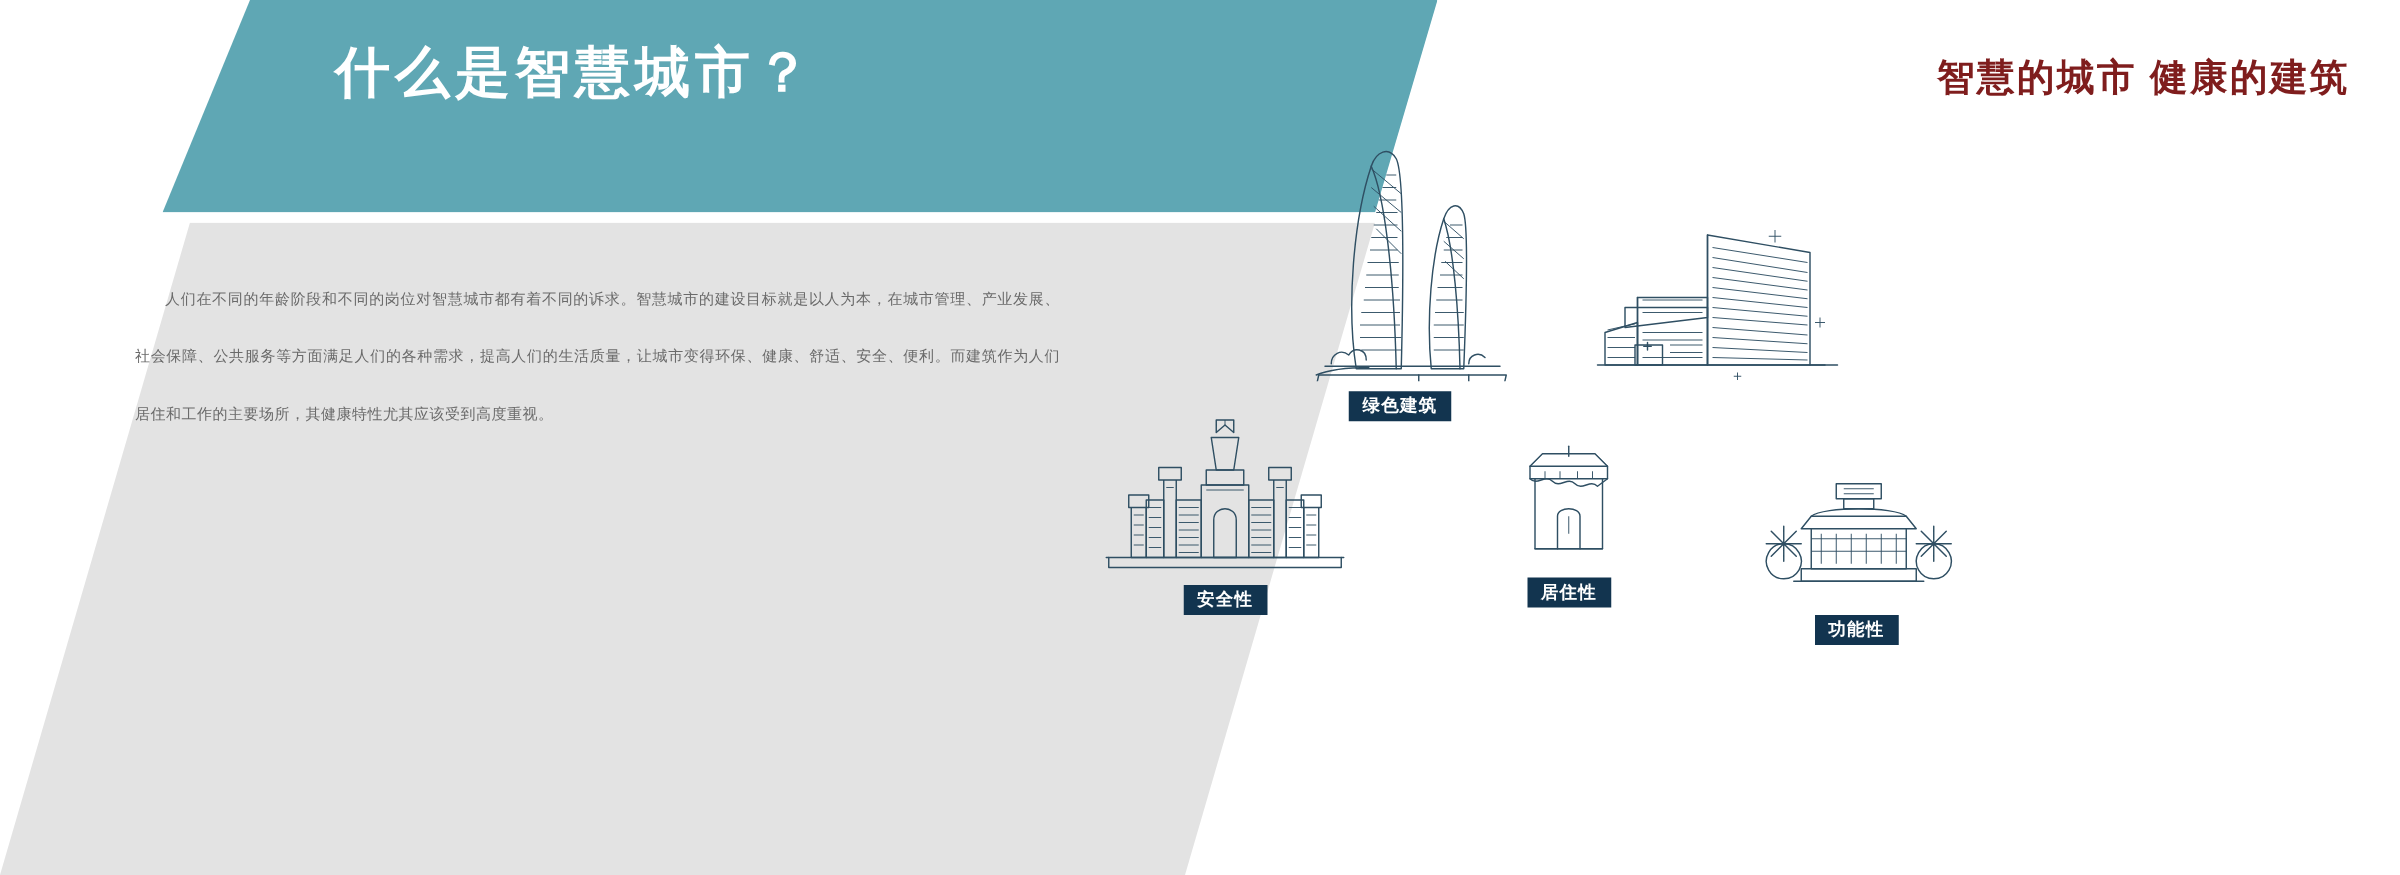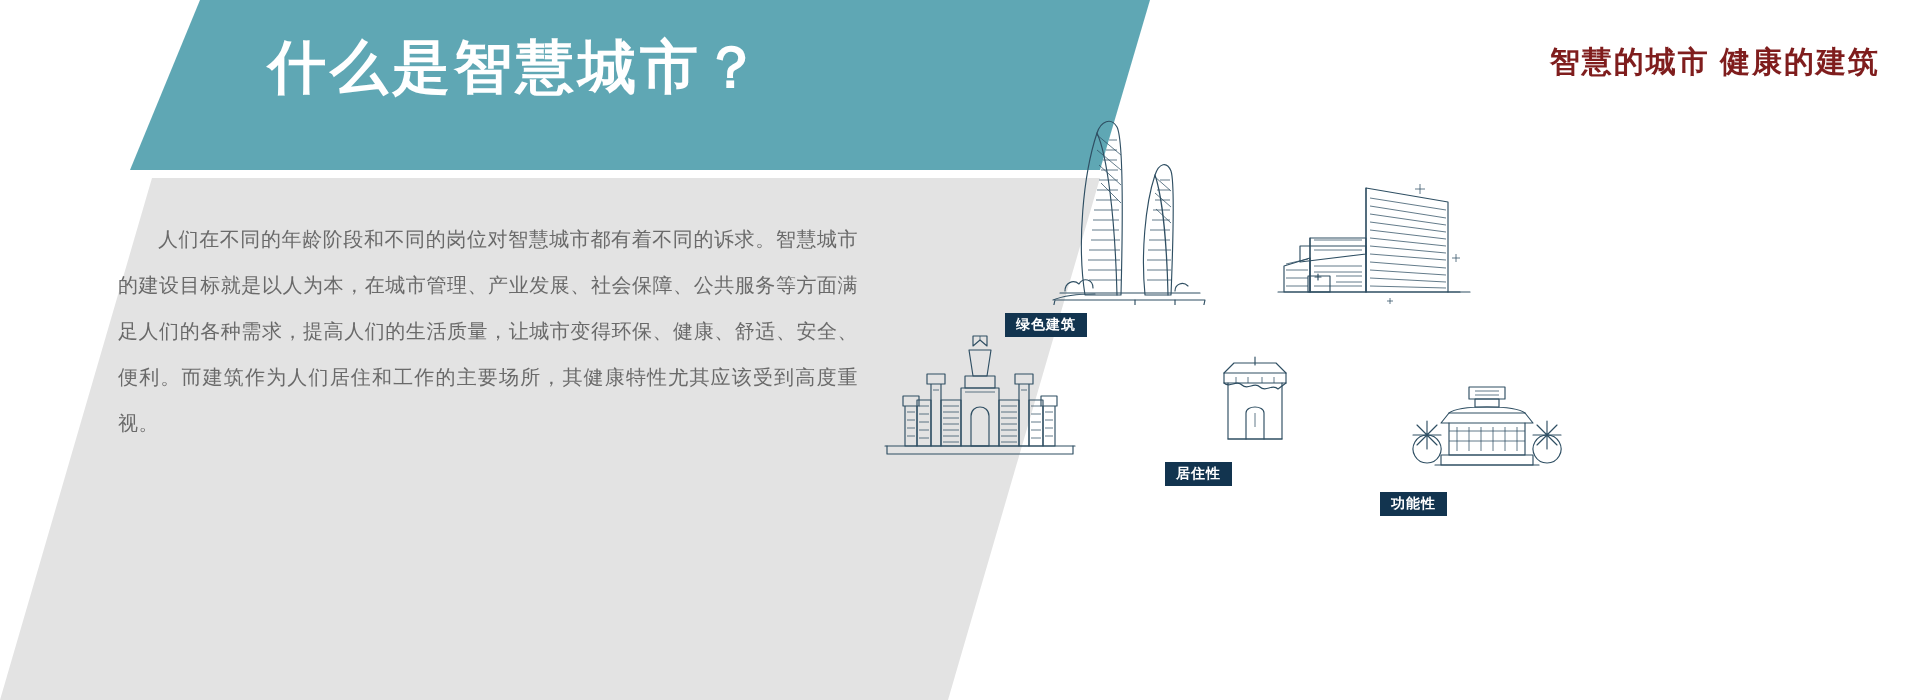--- a/index.html
+++ b/index.html
@@ -19,21 +19,21 @@
     width:1150px;height:170px;
     background:#5fa7b4;
     clip-path:polygon(200px 0px, 1150px 0px, 1100px 170px, 130px 170px);
     z-index:2;
   }
   .banner-title{
     position:absolute;
     left:268px;top:35px;
     width:740px;
     color:#ffffff;
-    font-size:58px;
+    font-size:44px;
     font-weight:bold;
     letter-spacing:4px;
     line-height:1.1;
     white-space:nowrap;
     z-index:3;
   }
 
   
   .header-right{
     position:absolute;
@@ -50,35 +50,35 @@
   .panel{
     position:absolute;
     left:0px;top:178px;
     width:1100px;height:522px;
     background:#e3e3e3;
     clip-path:polygon(152px 0px, 1100px 0px, 948px 522px, 0px 522px);
     z-index:1;
   }
   .panel-body{
     position:absolute;
-    left:118px;top:216px;
+    left:108px;top:216px;
     width:740px;
     z-index:3;
     color:#6a6a6a;
-    font-size:20px;
+    font-size:12px;
     line-height:46px;
     letter-spacing:0.4px;
     text-align:justify;
   }
   .panel-body p{margin:0 0 36px 0;text-indent:2em;}
   .panel-body p:last-child{margin-bottom:0;}
 
   
   .illus-area{position:absolute;left:820px;top:95px;width:1100px;height:605px;z-index:5;}
-  .fig{position:absolute;text-align:left;}
+  .fig{position:absolute;text-align:center;}
   .fig svg{display:block;margin:0 auto;}
   .badge{
     display:inline-block;
     background:#12344f;
     color:#ffffff;
     font-size:14px;
     font-weight:bold;
     letter-spacing:1px;
     padding:4px 11px 5px 11px;
     line-height:1.1;
@@ -189,20 +189,23 @@
           <path d="M78 76 L94 76 M78 82 L94 82 M78 88 L94 88 M78 94 L94 94 M78 100 L94 100 M78 106 L94 106 M78 112 L94 112"></path>
           <path d="M136 76 L152 76 M136 82 L152 82 M136 88 L152 88 M136 94 L152 94 M136 100 L152 100 M136 106 L152 106 M136 112 L152 112"></path>
           <path d="M54 76 L64 76 M54 84 L64 84 M54 92 L64 92 M54 100 L64 100 M54 108 L64 108"></path>
           <path d="M166 76 L176 76 M166 84 L176 84 M166 92 L176 92 M166 100 L176 100 M166 108 L176 108"></path>
           <path d="M42 82 L50 82 M42 90 L50 90 M42 98 L50 98 M42 106 L50 106"></path>
           <path d="M180 82 L188 82 M180 90 L188 90 M180 98 L188 98 M180 106 L188 106"></path>
           <path d="M100 62 L130 62 M68 60 L74 60 M156 60 L162 60"></path>
           <path d="M115 10 L115 6"></path>
         </g>
       </svg>
+      <div class="fig-label">
+        <span class="badge">安全性</span>
+      </div>
     </div>
 
     <div class="fig fig-living">
       <svg width="110" height="105" viewBox="0 0 110 105">
         <g class="ink">
           <path d="M55 8 L55 16"></path>
           <path d="M24 24 L86 24 L86 34 L24 34 Z"></path>
           <path d="M24 34 C30 40 36 30 42 36 C48 42 54 32 60 38 C66 44 72 34 78 40 L86 34"></path>
           <path d="M28 34 L28 90 L82 90 L82 34"></path>
           <path d="M28 90 L82 90"></path>

